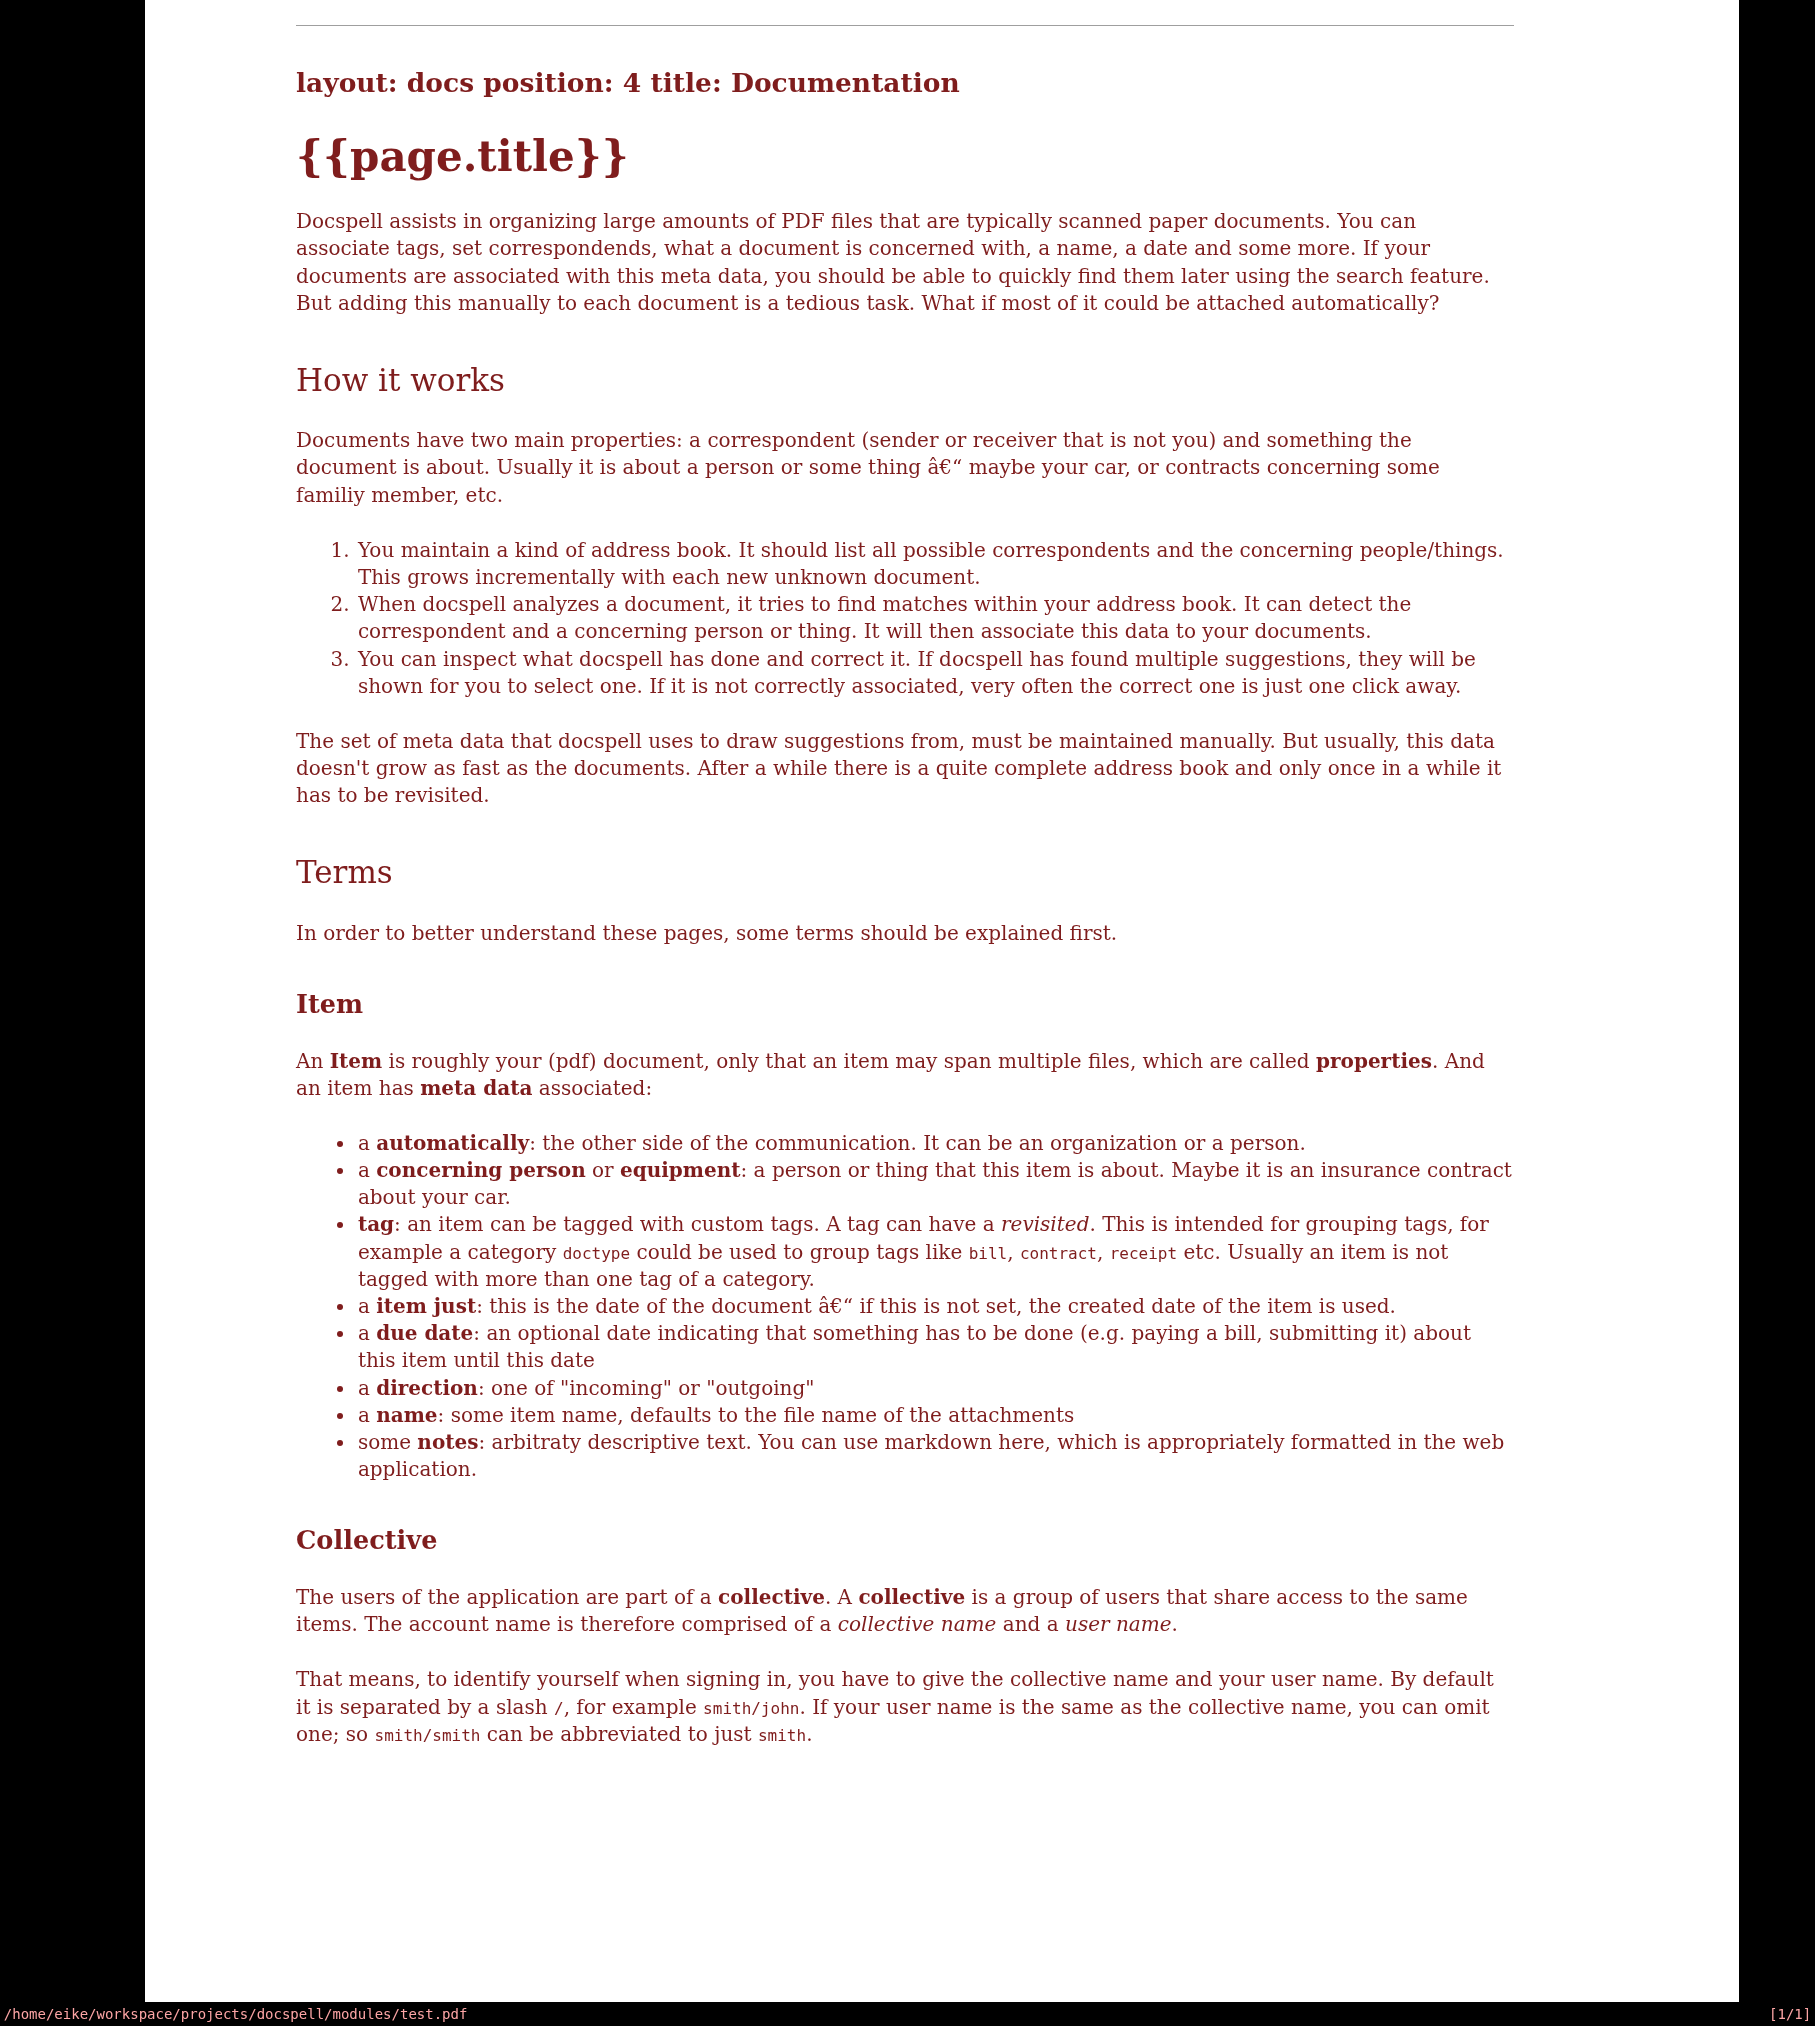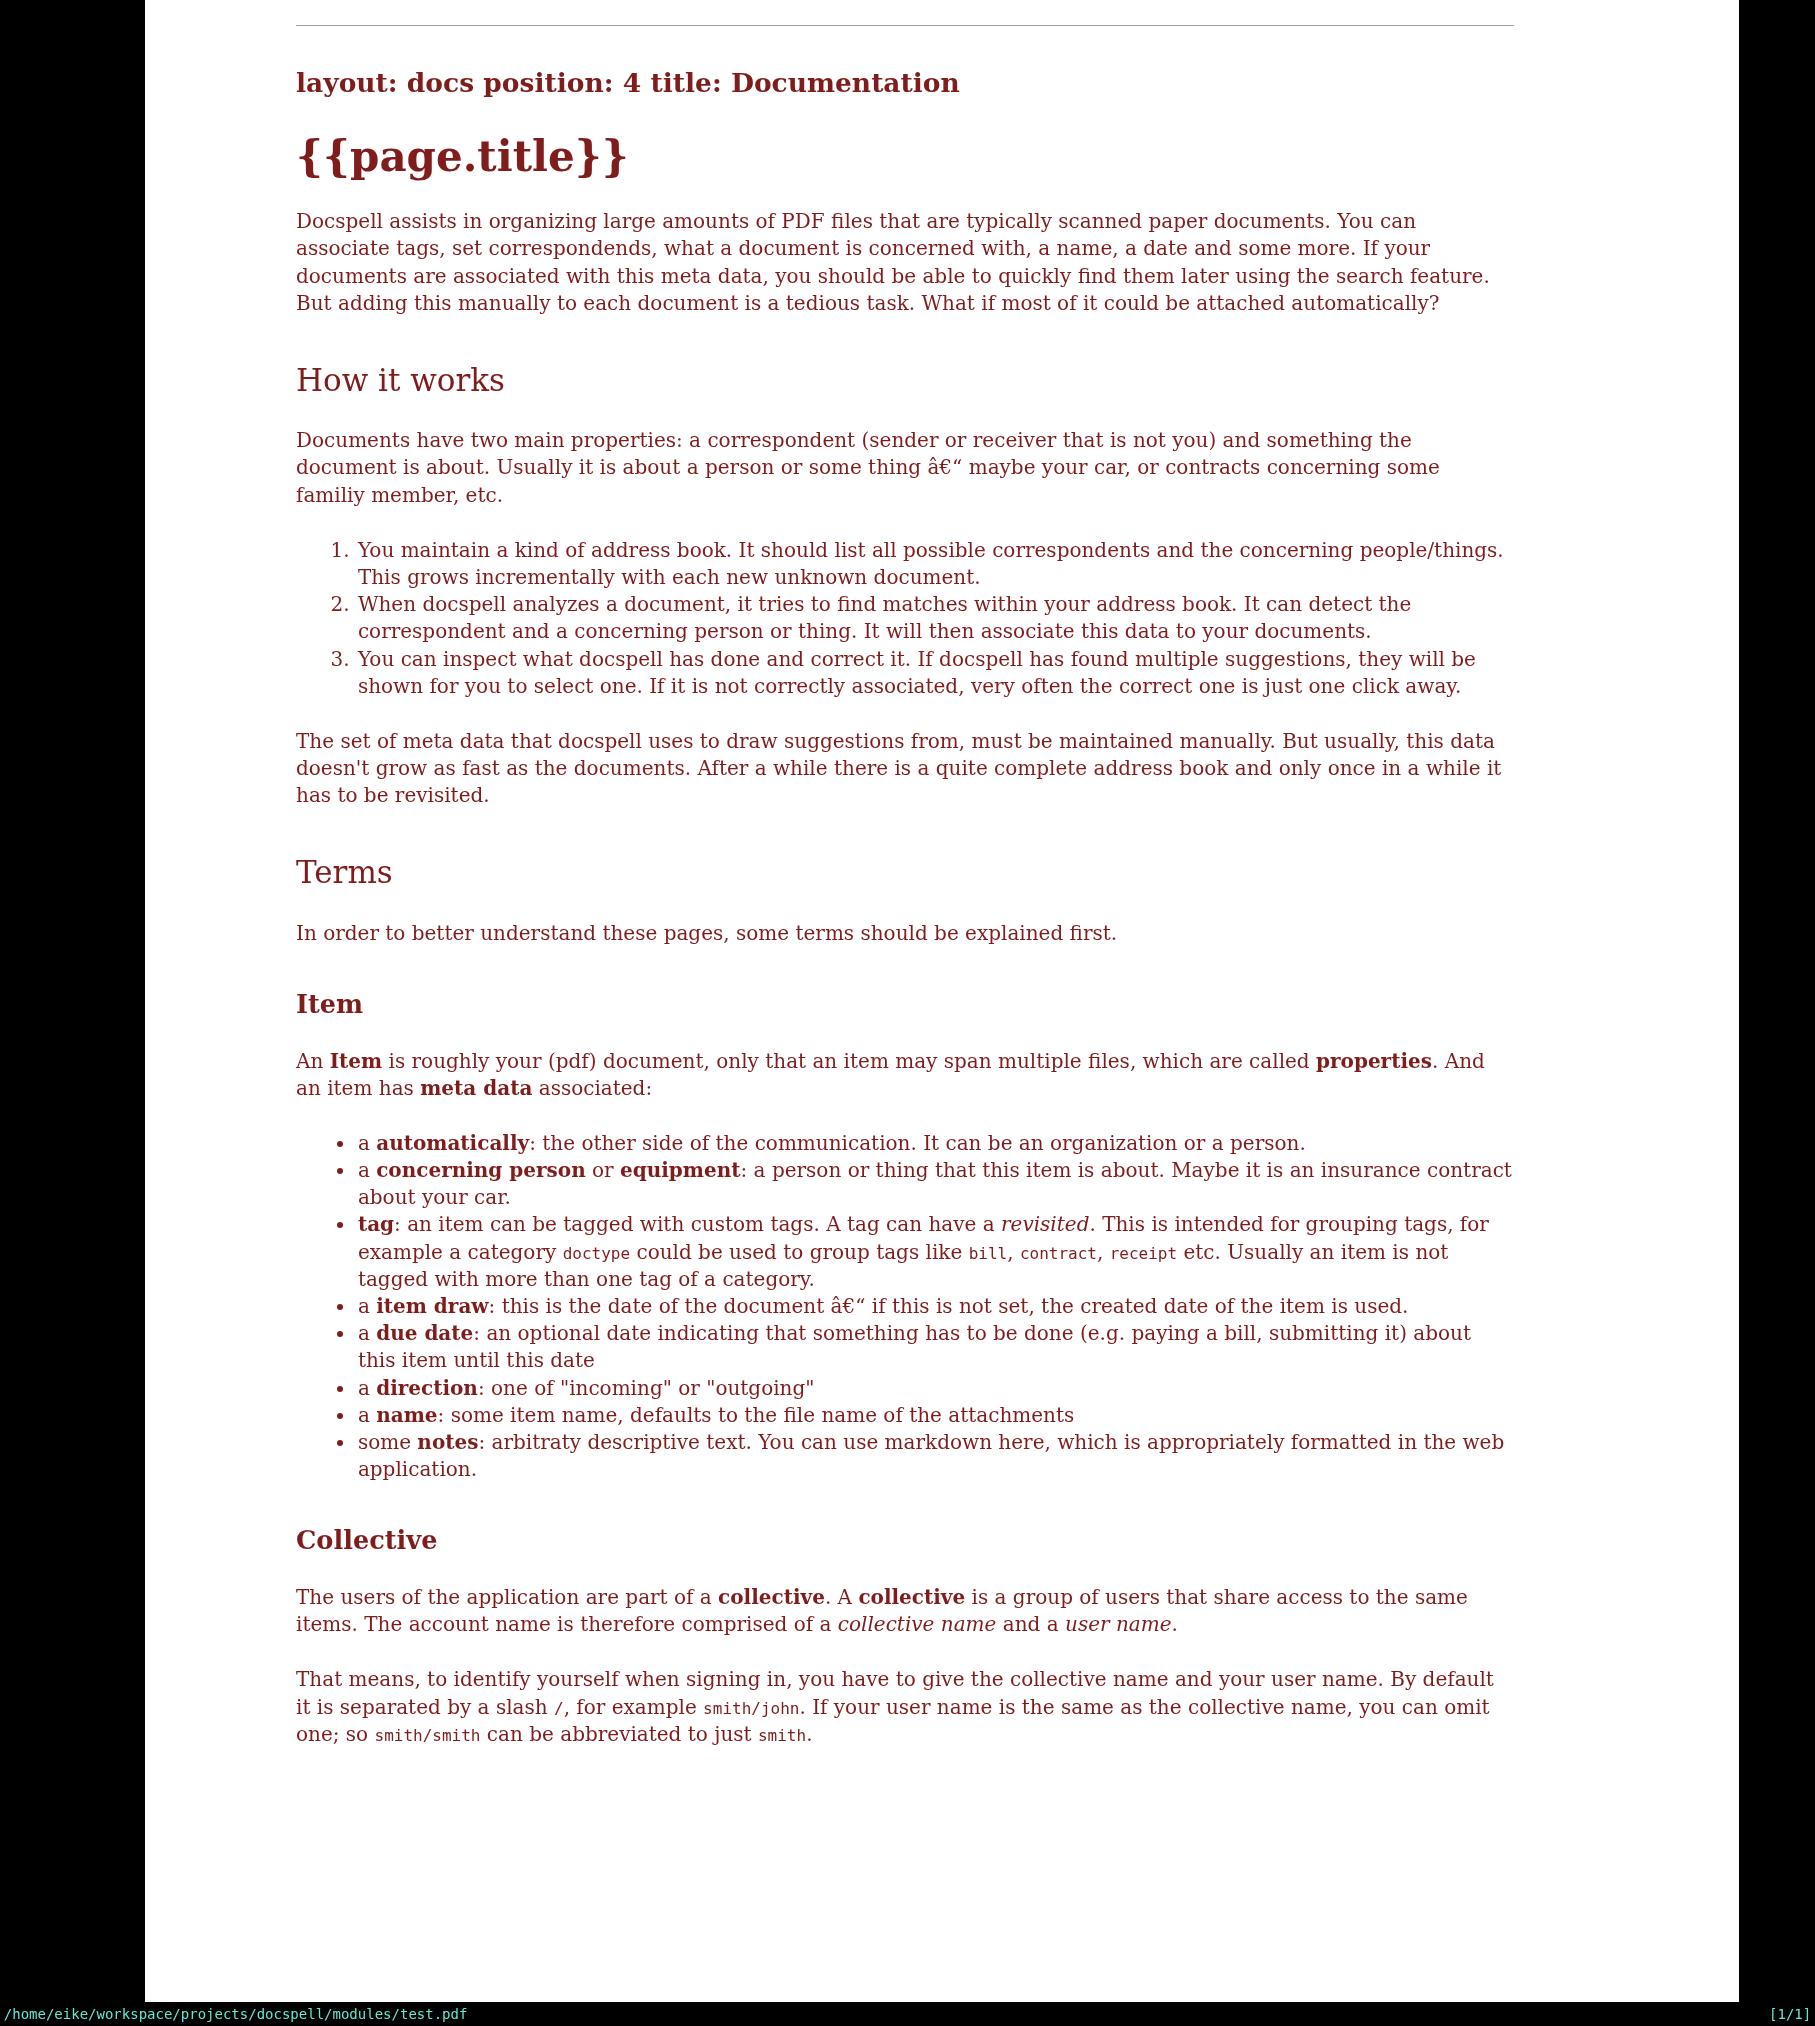--- a/index.html
+++ b/index.html
@@ -61,21 +61,21 @@
   strong { font-weight: bold; }
   code {
     font-family: "DejaVu Sans Mono", monospace;
     font-size: 0.8em;
   }
   .statusbar {
     position: absolute;
     left: 0; bottom: 0;
     width: 100%; height: 24px;
     background: #000000;
-    color: #5eead4;
+    color: #fca5a5;
     font-family: "DejaVu Sans Mono", monospace;
     font-size: 14px;
     line-height: 24px;
     display: flex;
     justify-content: space-between;
     box-sizing: border-box;
     padding: 0 3.8px;
     white-space: nowrap;
   }
 </style>
@@ -101,21 +101,21 @@
 
       <h2>Terms</h2>
       <p>In order to better understand these pages, some terms should be explained first.</p>
 
       <h3>Item</h3>
       <p>An <strong>Item</strong> is roughly your (pdf) document, only that an item may span multiple files, which are called <strong>properties</strong>. And an item has <strong>meta data</strong> associated:</p>
       <ul>
           <li>a <strong>automatically</strong>: the other side of the communication. It can be an organization or a person.</li>
           <li>a <strong>concerning person</strong> or <strong>equipment</strong>: a person or thing that this item is about. Maybe it is an insurance contract about your car.</li>
           <li><strong>tag</strong>: an item can be tagged with custom tags. A tag can have a <em>revisited</em>. This is intended for grouping tags, for example a category <code>doctype</code> could be used to group tags like <code>bill</code>, <code>contract</code>, <code>receipt</code> etc. Usually an item is not tagged with more than one tag of a category.</li>
-          <li>a <strong>item draw</strong>: this is the date of the document â€“ if this is not set, the created date of the item is used.</li>
+          <li>a <strong>item just</strong>: this is the date of the document â€“ if this is not set, the created date of the item is used.</li>
           <li>a <strong>due date</strong>: an optional date indicating that something has to be done (e.g. paying a bill, submitting it) about this item until this date</li>
           <li>a <strong>direction</strong>: one of "incoming" or "outgoing"</li>
           <li>a <strong>name</strong>: some item name, defaults to the file name of the attachments</li>
           <li>some <strong>notes</strong>: arbitraty descriptive text. You can use markdown here, which is appropriately formatted in the web application.</li>
         </ul>
 
       <h3>Collective</h3>
       <p>The users of the application are part of a <strong>collective</strong>. A <strong>collective</strong> is a group of users that share access to the same items. The account name is therefore comprised of a <em>collective name</em> and a <em>user name</em>.</p>
       <p>That means, to identify yourself when signing in, you have to give the collective name and your user name. By default it is separated by a slash <code>/</code>, for example <code>smith/john</code>. If your user name is the same as the collective name, you can omit one; so <code>smith/smith</code> can be abbreviated to just <code>smith</code>.</p>
     </div>

